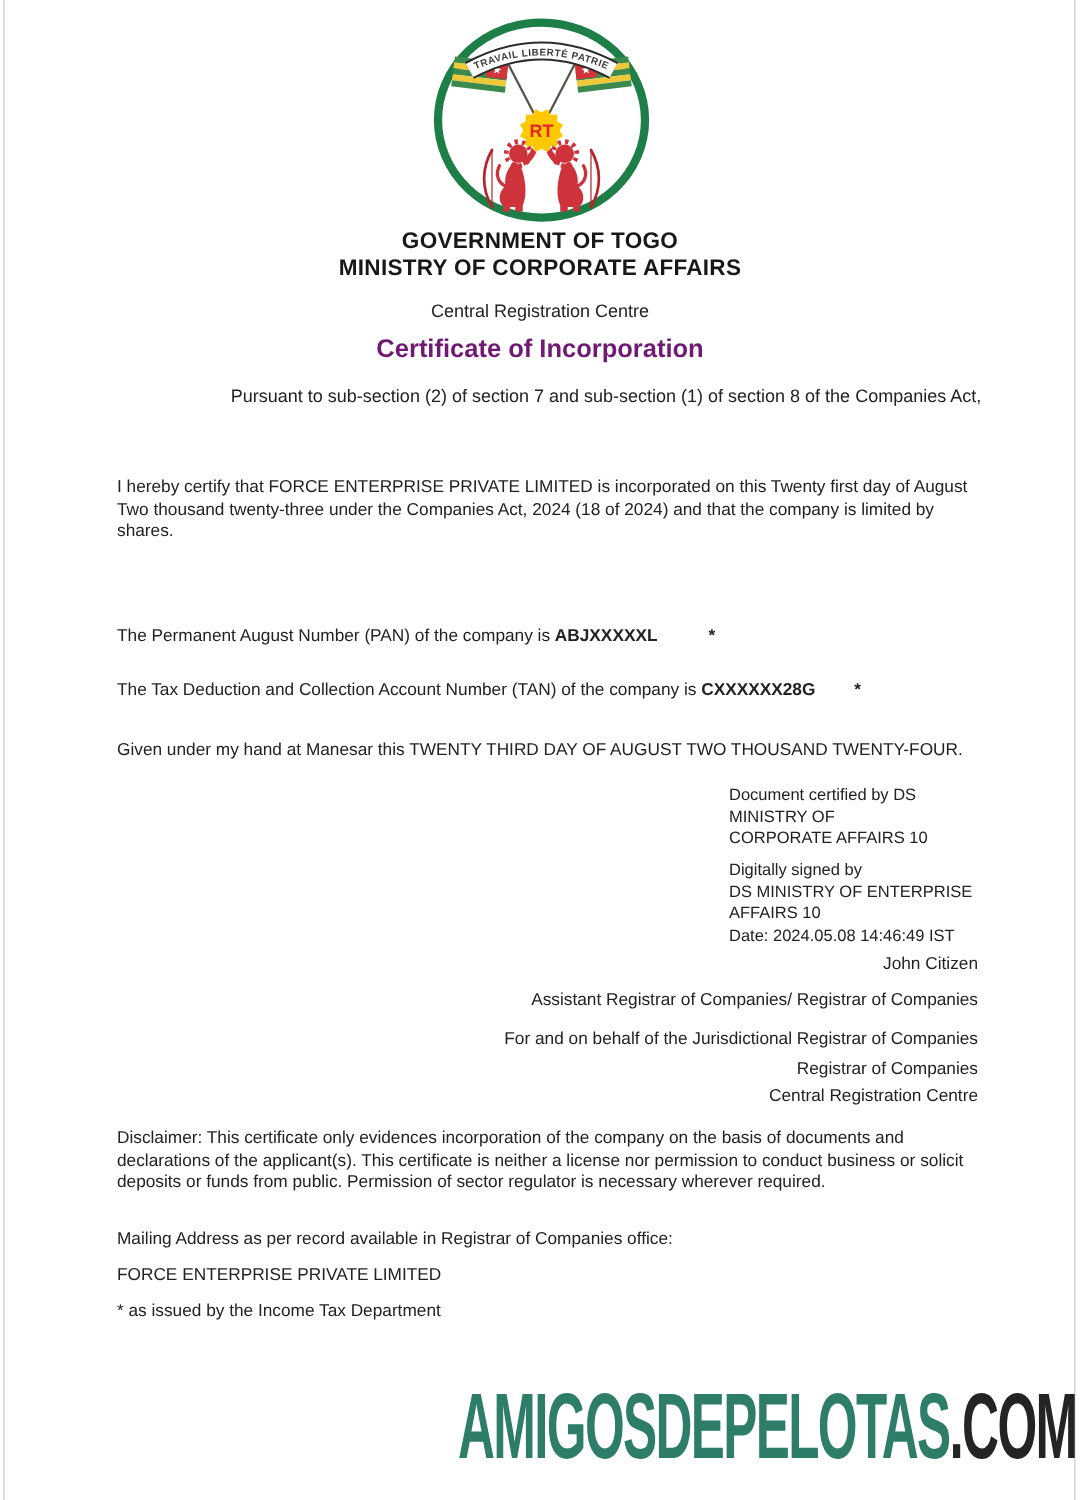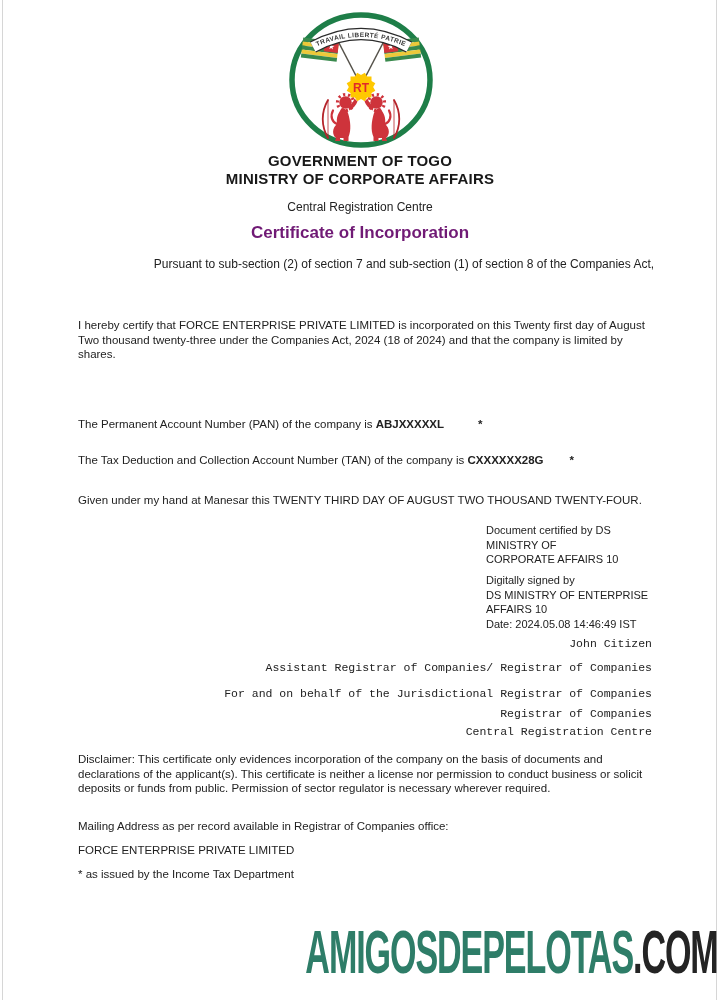--- a/index.html
+++ b/index.html
@@ -18,21 +18,21 @@
   .h-title { font-weight:bold; font-size:17px; color:#701a75; }
   .pursuant { font-size:12px; line-height:15px;padding-left:44px; }
 
   .body-text { left:78px; font-size:11.5px; color:#222; }
   .para { width:578px; line-height:14.6px; }
   .bold { font-weight:bold; }
   .star-pan { display:inline-block; margin-left:34px; font-weight:bold; }
   .star-tan { display:inline-block; margin-left:26px; font-weight:bold; }
 
   .sig-block { position:absolute; left:486px; font-size:11px; line-height:14.5px; color:#222; }
-  .right-line { position:absolute; right:68px; text-align:right; font-size:11.5px; color:#222; white-space:nowrap;font-family:Liberation Mono, monospace; }
+  .right-line { position:absolute; right:68px; text-align:right; font-size:11.5px; color:#222; white-space:nowrap; }
 
   .emblem { position:absolute; left:287px; top:11px; }
 
   .watermark {
     position:absolute; top:921px; right:2px; line-height:1;
     font-weight:bold; font-size:62px; letter-spacing:-2px; white-space:nowrap;
     transform:scale(0.55,1); transform-origin:100% 50%;
   }
   .wm-name { color:#2e7d68; }
   .wm-tld  { color:#242424; }
@@ -98,21 +98,21 @@
   <div class="abs center h-gov" style="top:152px">GOVERNMENT OF TOGO</div>
   <div class="abs center h-gov" style="top:170px">MINISTRY OF CORPORATE AFFAIRS</div>
   <div class="abs center h-centre" style="top:200px">Central Registration Centre</div>
   <div class="abs center h-title" style="top:223px">Certificate of Incorporation</div>
 
   <div class="abs center pursuant" style="top:257px">Pursuant to sub-section (2) of section 7 and sub-section (1) of section 8 of the Companies Act,</div>
 
   <div class="abs body-text para" style="top:318px">I hereby certify that FORCE ENTERPRISE PRIVATE LIMITED is incorporated on this Twenty first day of August Two thousand twenty-three under the Companies Act, 2024 (18 of 2024) and that the company is limited by shares.</div>
 
 
-  <div class="abs body-text" style="top:418px"><span>The Permanent Account Number (PAN) of the company is </span><span class="bold">ABJXXXXXL</span><span class="star-pan">*</span></div>
+  <div class="abs body-text" style="top:418px"><span>The Permanent August Number (PAN) of the company is </span><span class="bold">ABJXXXXXL</span><span class="star-pan">*</span></div>
 
   <div class="abs body-text" style="top:454px"><span>The Tax Deduction and Collection Account Number (TAN) of the company is </span><span class="bold">CXXXXXX28G</span><span class="star-tan">*</span></div>
 
   <div class="abs body-text" style="top:494px">Given under my hand at Manesar this TWENTY THIRD DAY OF AUGUST TWO THOUSAND TWENTY-FOUR.</div>
 
   <div class="sig-block" style="top:523px">
     <div>Document certified by DS</div>
     <div>MINISTRY OF</div>
     <div>CORPORATE AFFAIRS 10</div>
   </div>

